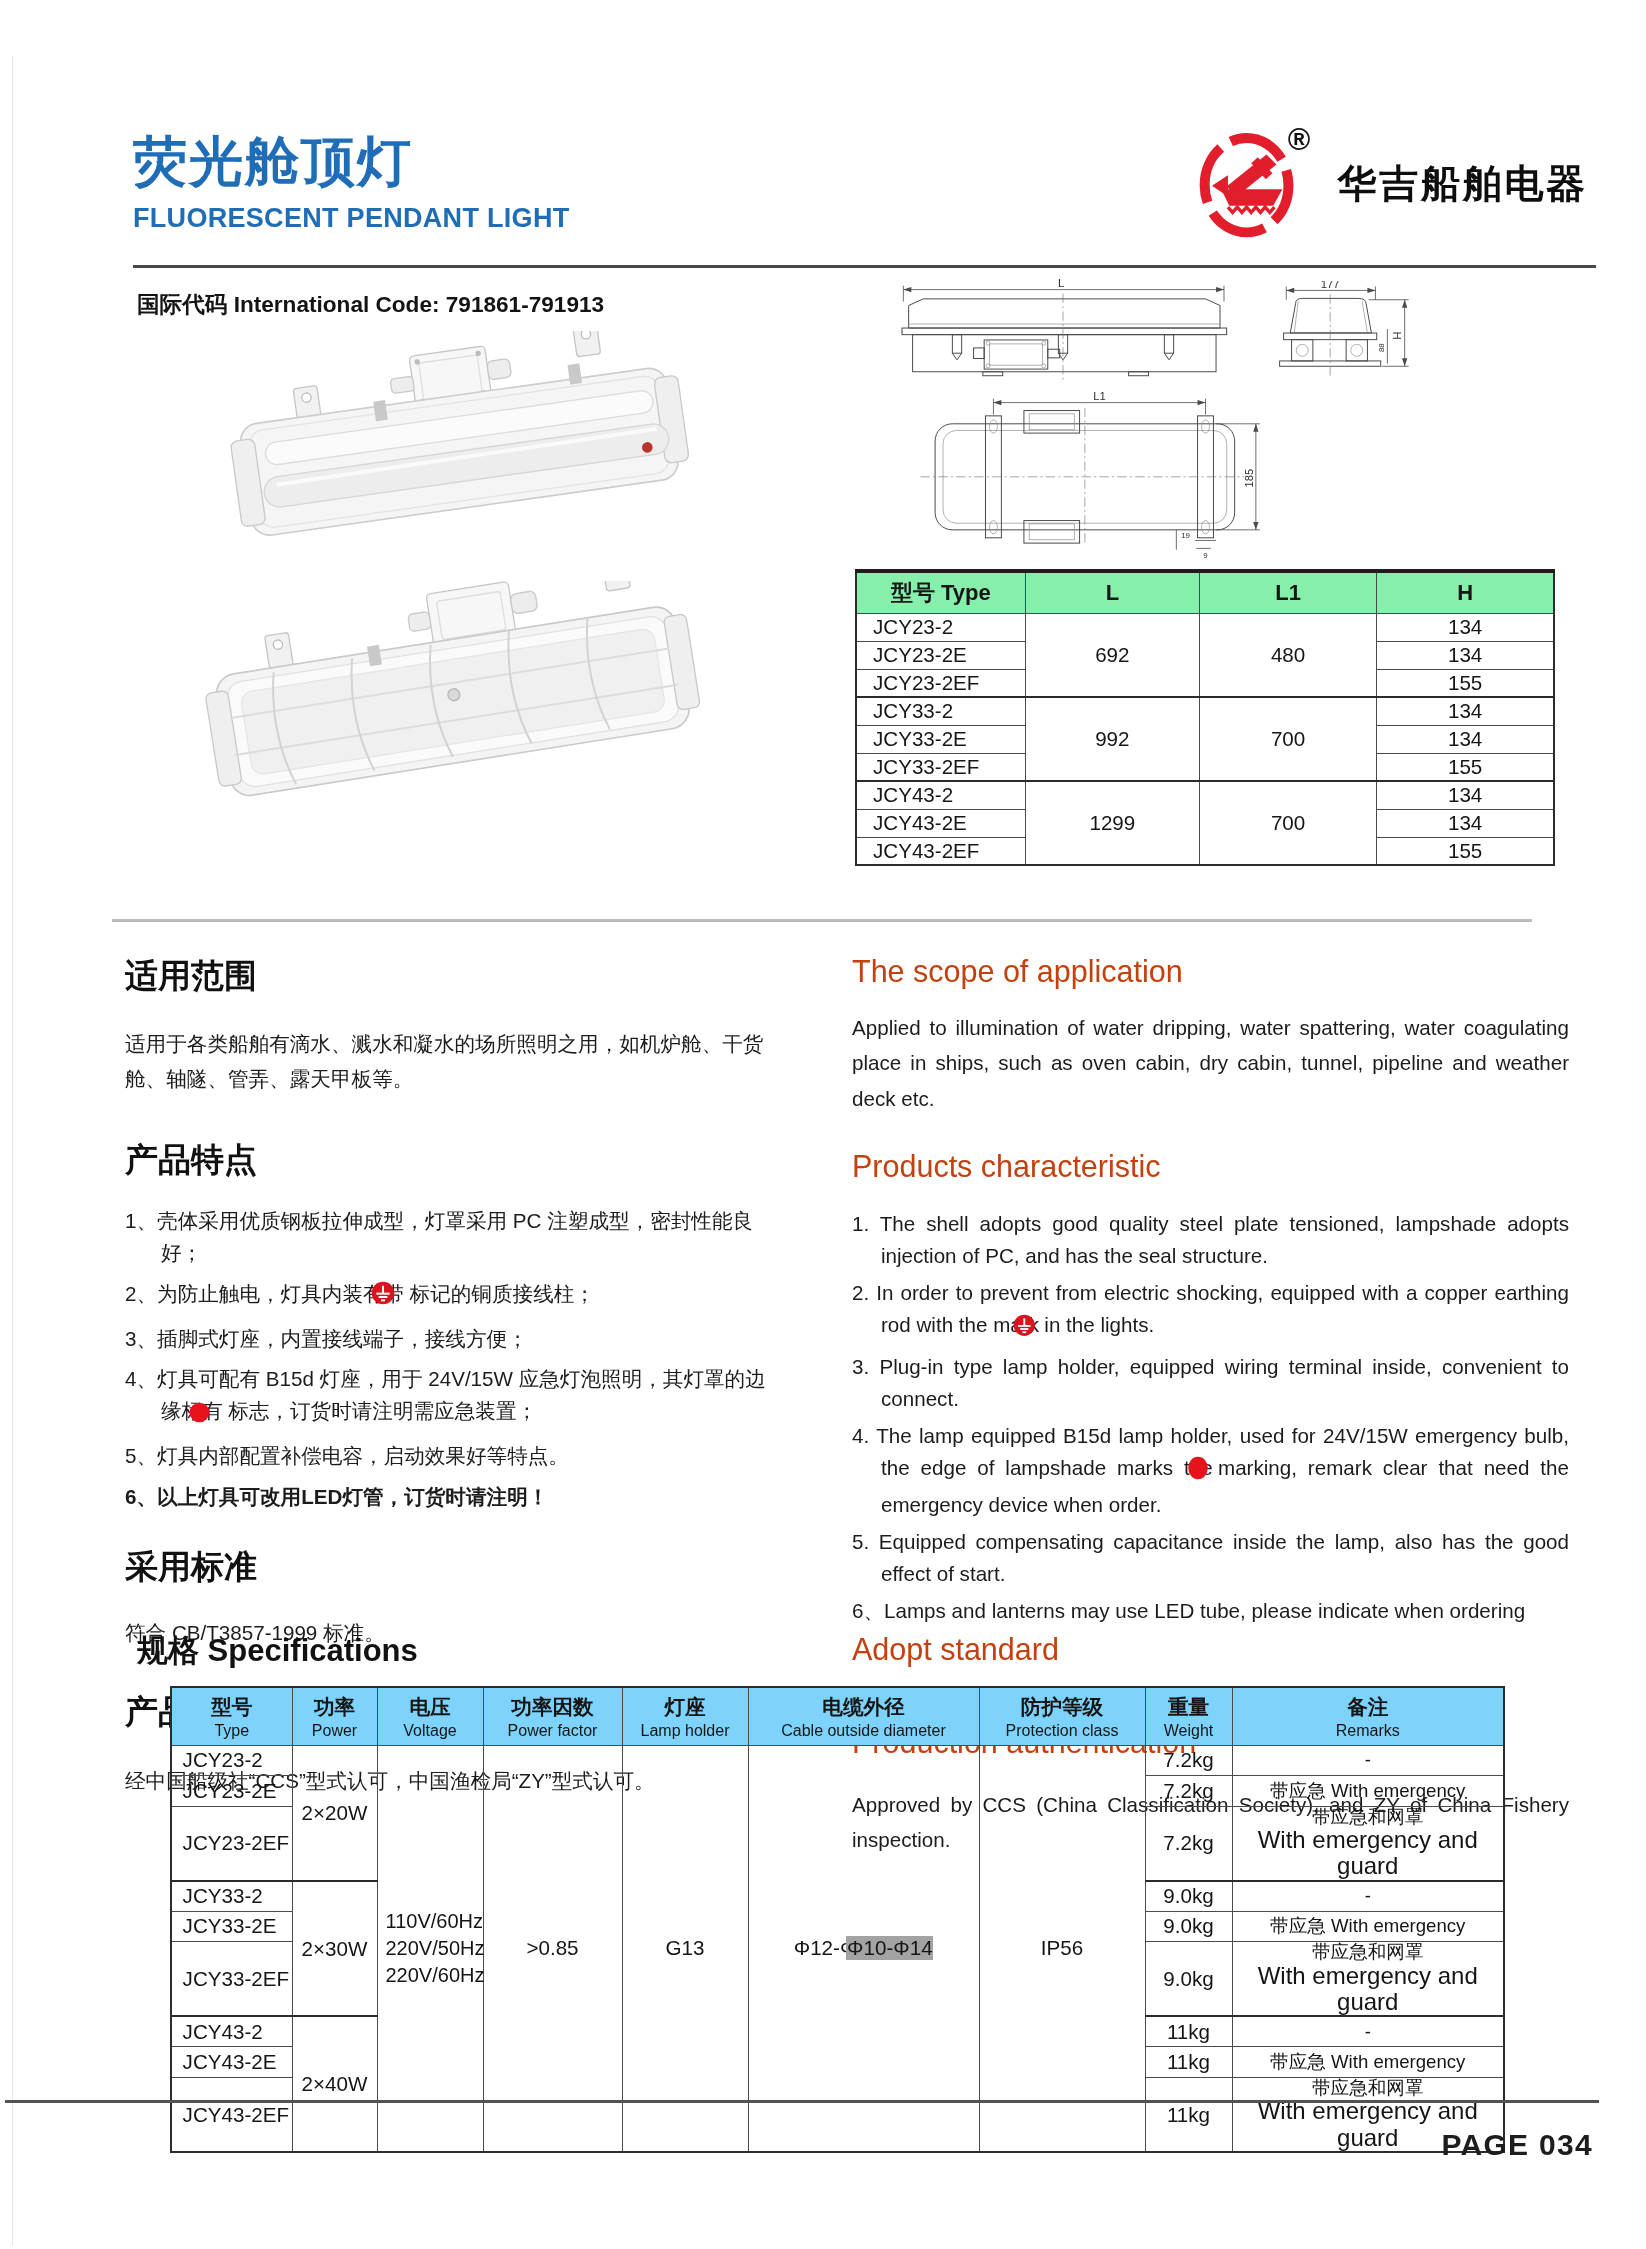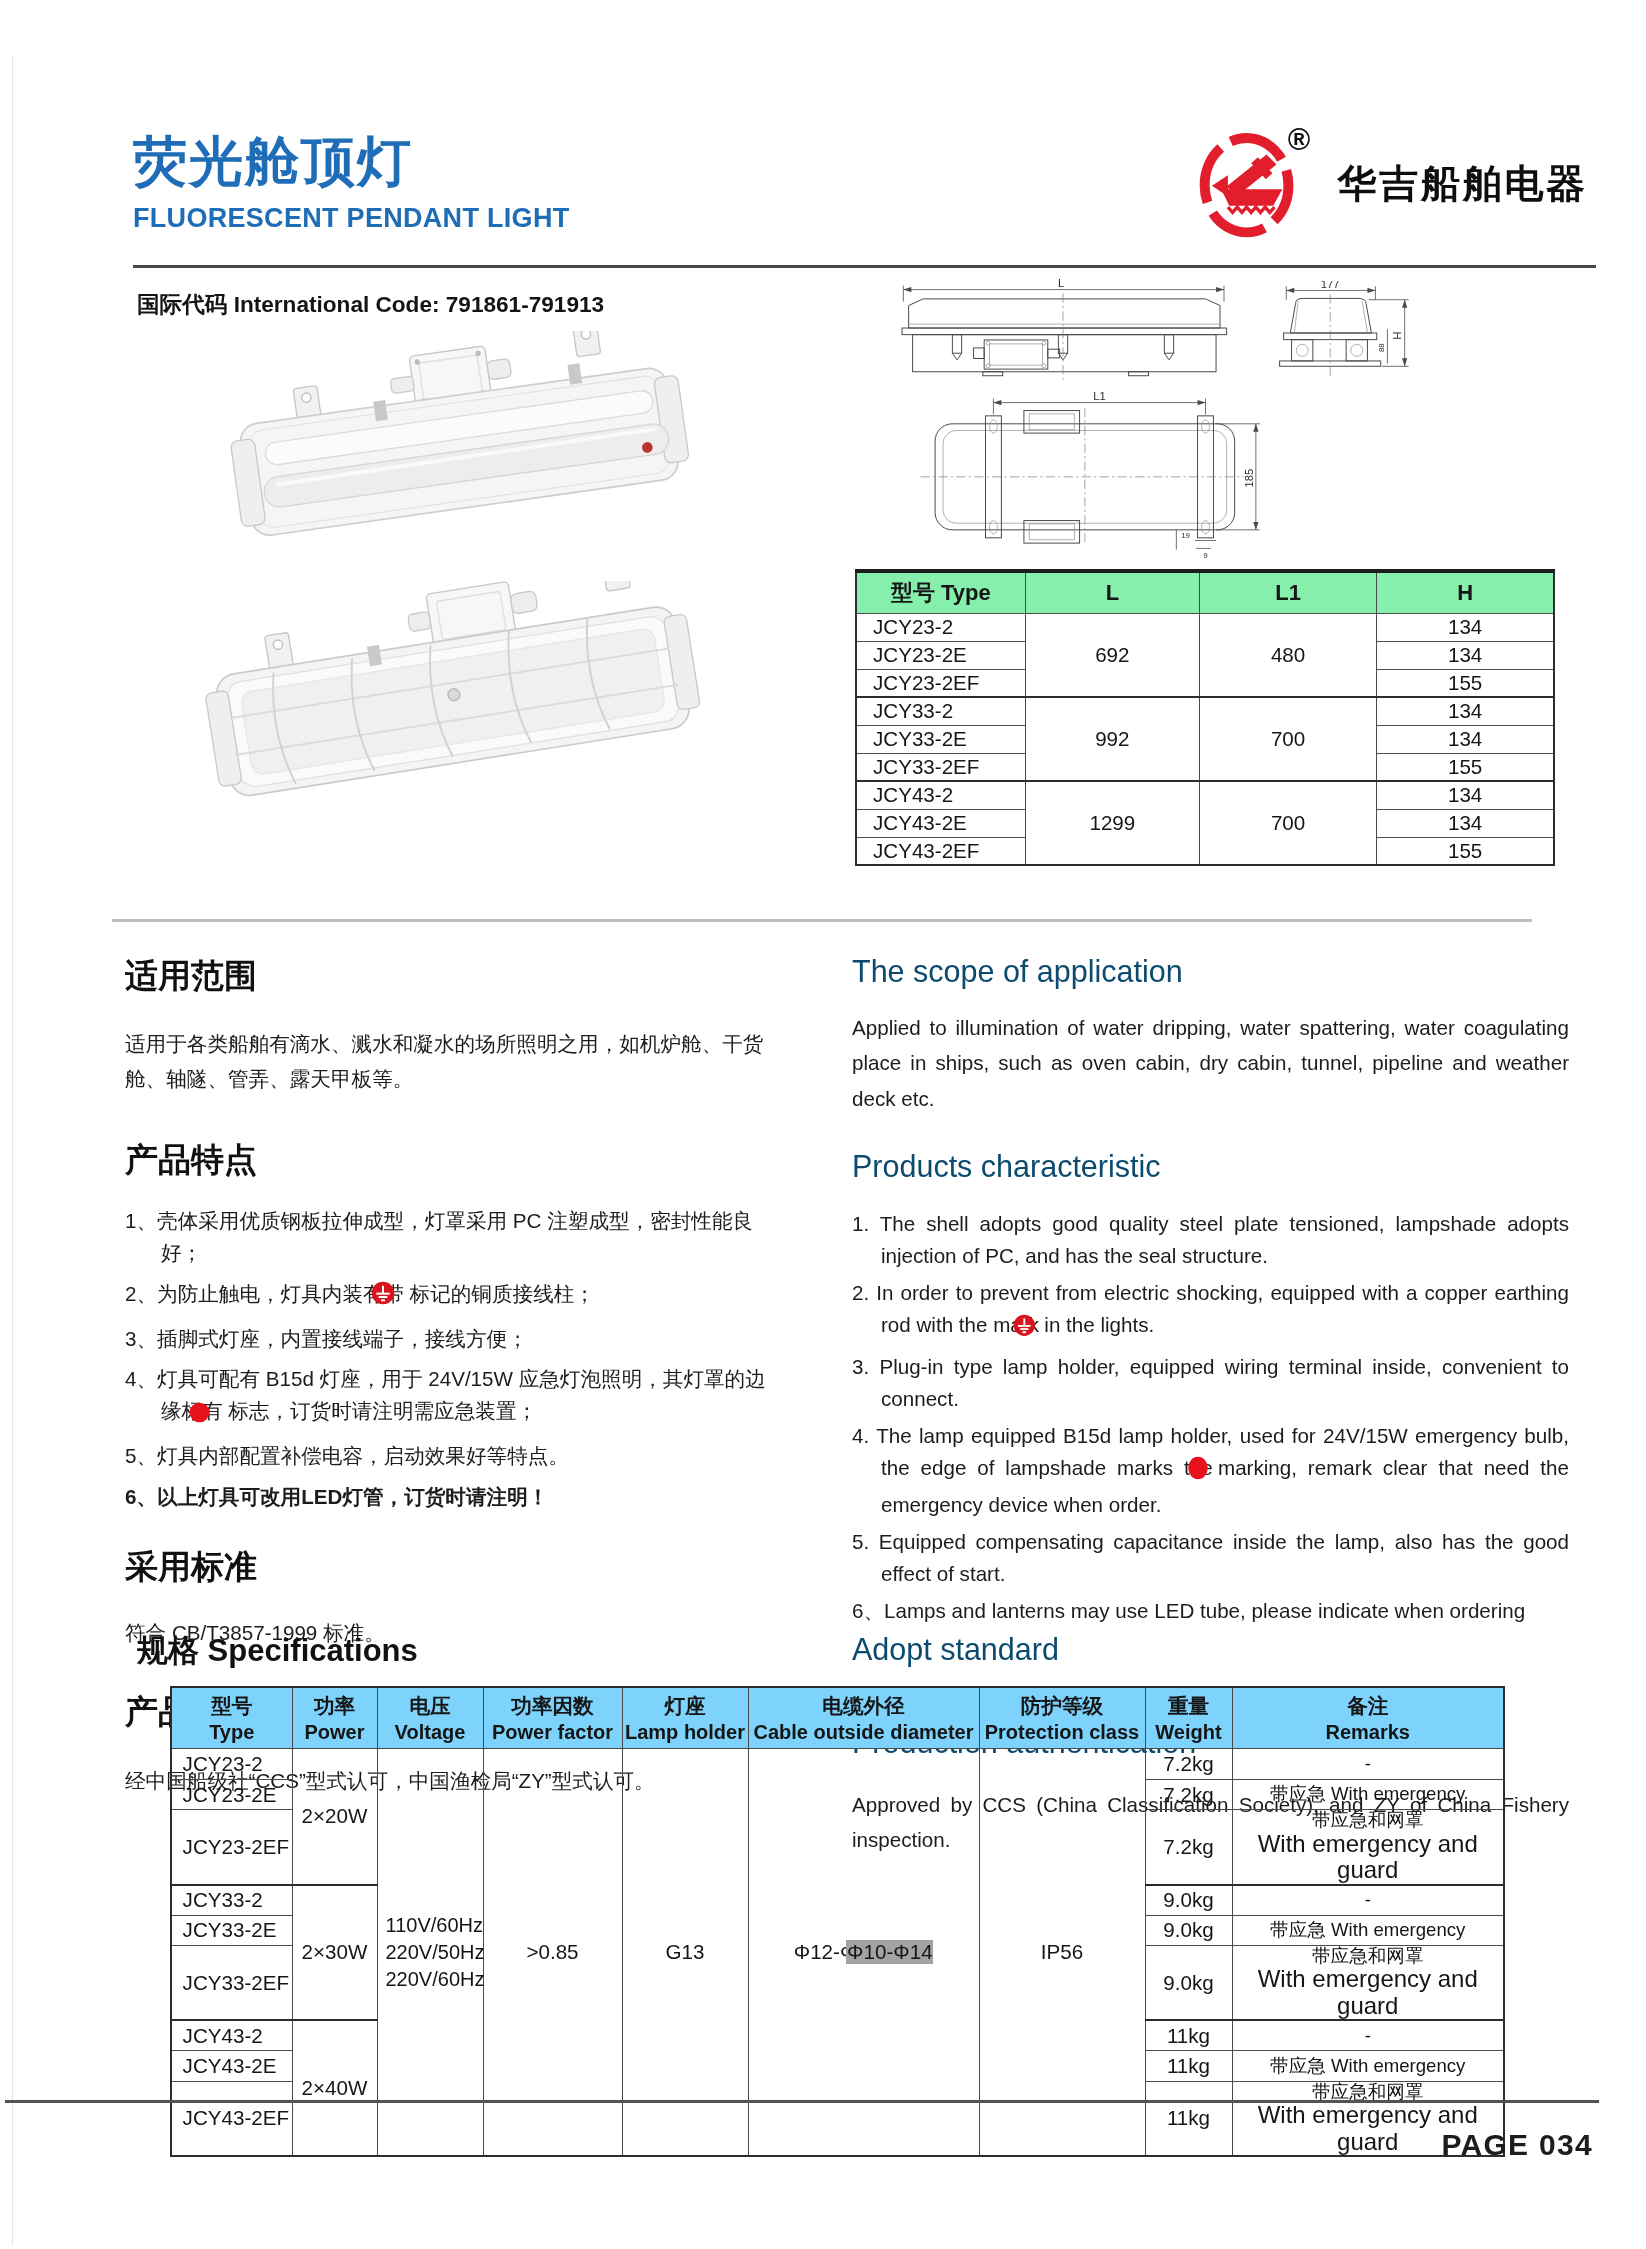--- a/index.html
+++ b/index.html
@@ -37,38 +37,38 @@
                border:2px solid #2c2c2c; border-top:4.6px solid #1d1d1d; }
   .dim-table th { background:#86efac; height:42px; font-weight:600; font-size:22px; border:1.3px solid #4a4a4a; }
   .dim-table td { height:28px; text-align:center; border:1.3px solid #4a4a4a; }
   .dim-table td.t { text-align:left; padding-left:16px; }
   .dim-table tr.gs td { border-top:2.7px solid #2b2b2b; }
 
   
   .col-left { left:125px; top:954px; width:657px; }
   .col-right { left:852px; top:954px; width:717px; }
   h3.cn { font-size:33px; font-weight:700; color:#111; }
-  h3.en { font-size:30.5px; font-weight:400; color:#0c4a6e; }
+  h3.en { font-size:30.5px; font-weight:400; color:#c2410c; }
   .body-cn { font-size:20.6px; line-height:1.7; }
   .body-en { font-size:20.6px; line-height:1.72; text-align:justify; }
   ul.feat { list-style:none; }
   .feat li { font-size:20.6px; line-height:1.55; padding-left:36px; text-indent:-36px; margin-bottom:8.6px; }
   .feat-en li { padding-left:29px; text-indent:-29px; margin-bottom:5.3px; text-align:justify; }
   .feat li.nohang { padding-left:0; text-indent:0; }
   .feat li.b6 { font-weight:700; }
   .inline-ico { display:inline-block; vertical-align:-4.6px; margin:0 2.7px; }
 
   .spec-heading { left:137px; top:1630px; font-size:31px; font-weight:700; color:#111; }
 
   
   .spec-table { border-collapse:collapse; table-layout:fixed; width:1334px; color:#151515;
                 border:2px solid #2c2c2c; }
   .spec-table th { background:#7dd3fc; border:1.3px solid #4a4a4a; padding:4px 1.3px; height:58px; }
   .spec-table th .h-cn { font-size:20.6px; font-weight:600; }
-  .spec-table th .h-en { font-size:20px; font-weight:700; margin-top:1.3px; }
+  .spec-table th .h-en { font-size:16px; font-weight:400; margin-top:1.3px; }
   .spec-table td { border:1.3px solid #4a4a4a; text-align:center; font-size:20.6px; }
   .spec-table tr.rs { height:30.5px; }
   .spec-table tr.rg { height:48px; }
   .spec-table tr.gs td { border-top:2.7px solid #2b2b2b; }
   .spec-table td.type { text-align:left; padding-left:10.6px; font-size:20.6px; }
   .spec-table td.voltage div { text-align:left; padding-left:8px; line-height:1.35; font-size:20px; }
   .spec-table td .r1 { font-size:18.6px; line-height:1.1; }
   .spec-table td .r2 { font-size:24px; line-height:1.1; }
   .patch { background:#a3a3a3; display:inline-block; margin-left:-10px; padding:0 0.7px; position:relative; }
 

